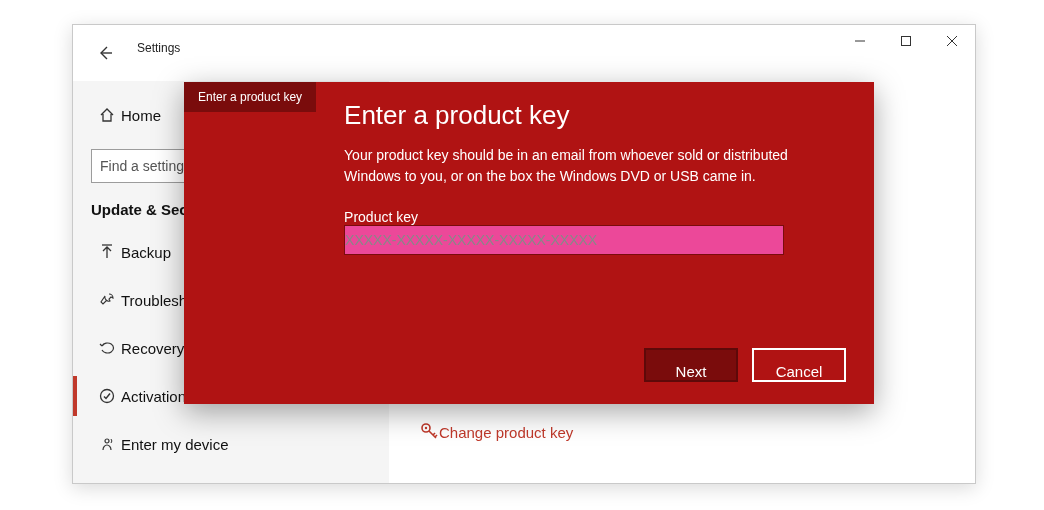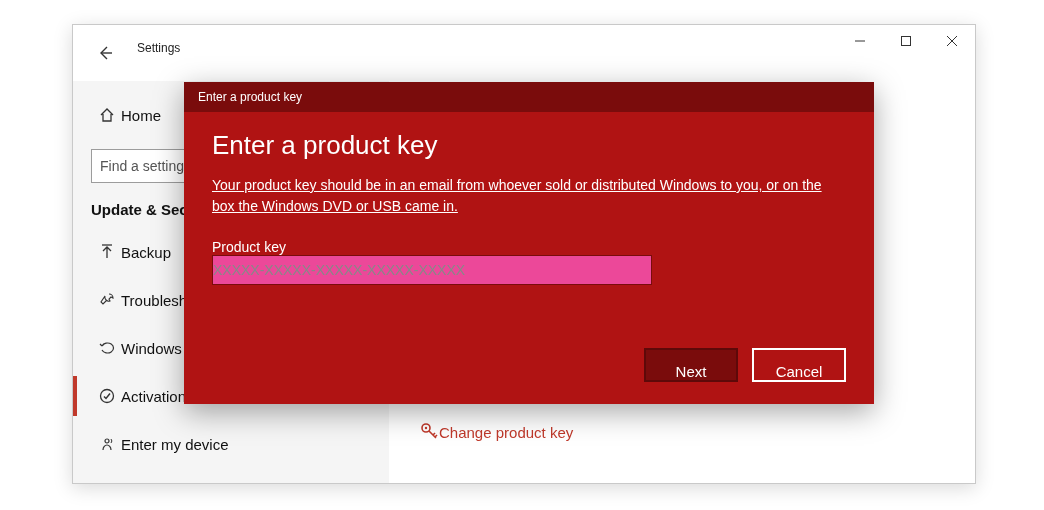--- a/index.html
+++ b/index.html
@@ -119,21 +119,21 @@
   }
 
   
   .dialog {
     position: absolute;
     left: 184px; top: 82px;
     width: 690px; height: 322px;
     background: #b01313;
     color: #ffffff;
     box-shadow: 0 8px 28px rgba(0,0,0,0.35);
-    display: flex; flex-direction: column;
+    display: flex; flex-direction: row;
   }
   .dialog-titlebar {
     height: 30px;
     background: #7a0c0c;
     display: flex; align-items: center;
     padding: 0 14px;
     font-size: 12px;
   }
   .dialog-body {
     flex: 1;
@@ -143,21 +143,20 @@
   .dialog-heading {
     font-size: 26px;
     font-weight: 300;
     margin: 0 0 14px 0;
   }
   .dialog-desc {
     font-size: 14px;
     line-height: 1.5;
     max-width: 620px;
     margin: 0 0 22px 0;
-    text-decoration: underline;
   }
   .field-label {
     font-size: 14px;
   }
   .pk-input {
     width: 440px; height: 30px;
     border: 1px solid #7a0c0c;
     background: #ec4899;
     color: #333;
     font-size: 14px;
@@ -256,21 +255,21 @@
         </span>
         <span>Troubleshoot</span>
       </div>
 
       <div class="nav-item">
         <span class="icon">
           <svg width="16" height="16" viewBox="0 0 16 16">
               <path d="M3 6 a6 5 0 1 1 0 4 M3 6 l-2 -2 M3 6 l2 -2" fill="none" stroke="#333" stroke-width="1.2"></path>
             </svg>
         </span>
-        <span>Windows</span>
+        <span>Recovery</span>
       </div>
 
       <div class="nav-item active">
         <span class="icon">
           <svg width="16" height="16" viewBox="0 0 16 16">
               <circle cx="8" cy="8" r="6.5" fill="none" stroke="#333" stroke-width="1.3"></circle>
               <path d="M5 8.5 L7 10.5 L11 5.5" fill="none" stroke="#333" stroke-width="1.5"></path>
             </svg>
         </span>
         <span>Activation</span>

